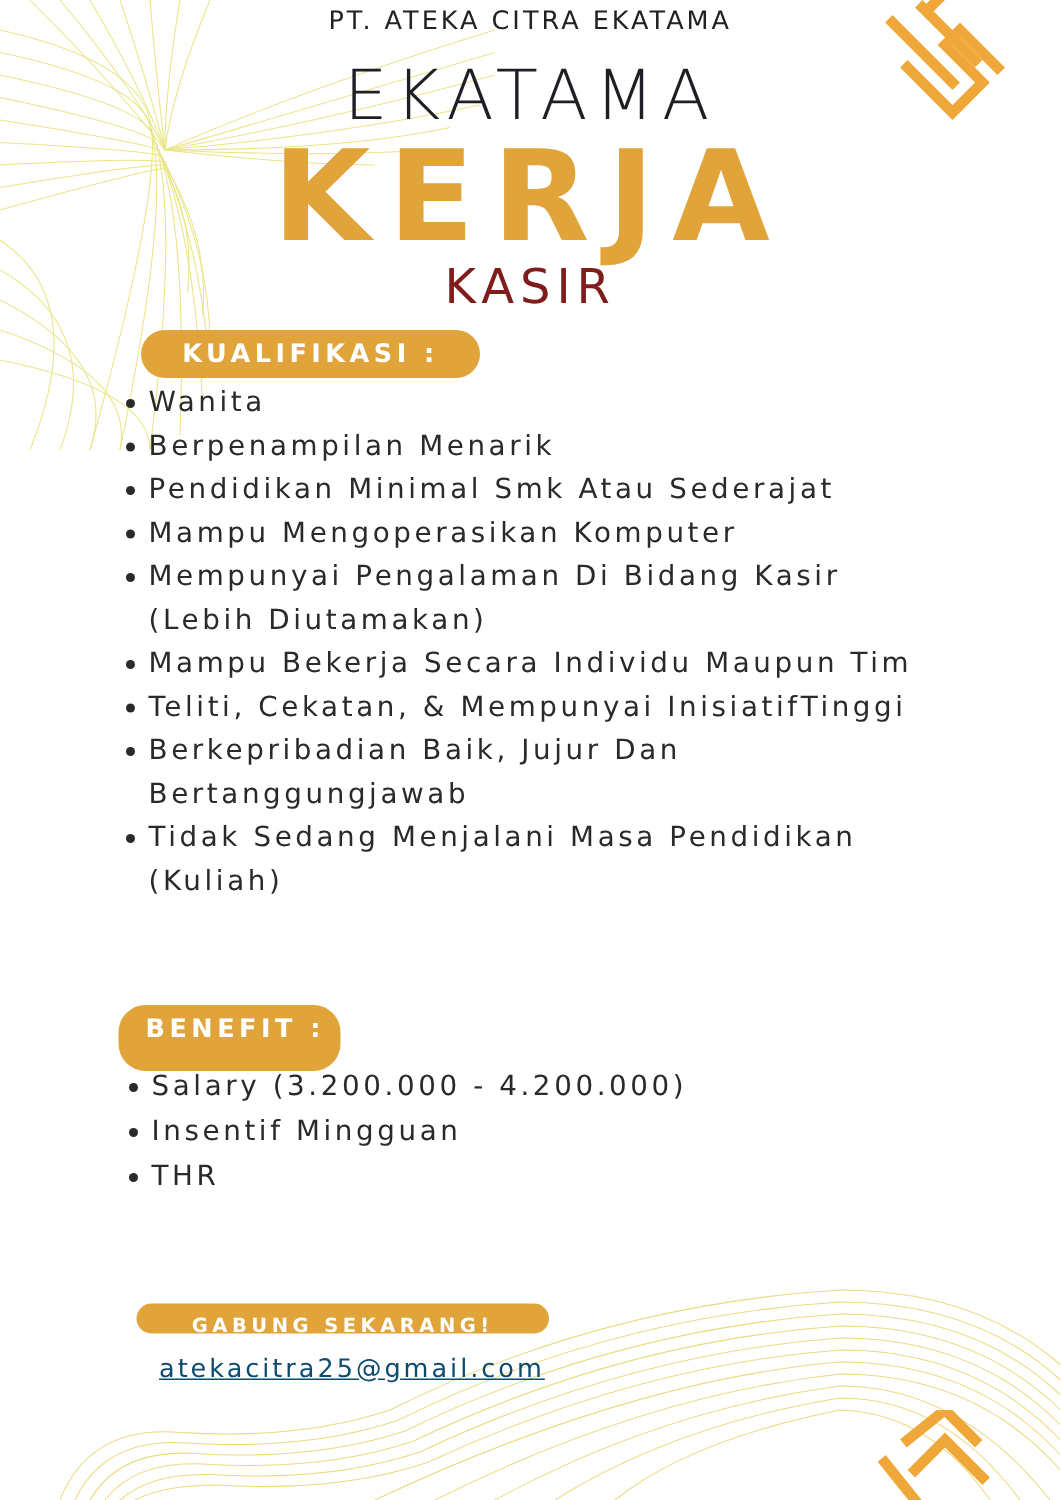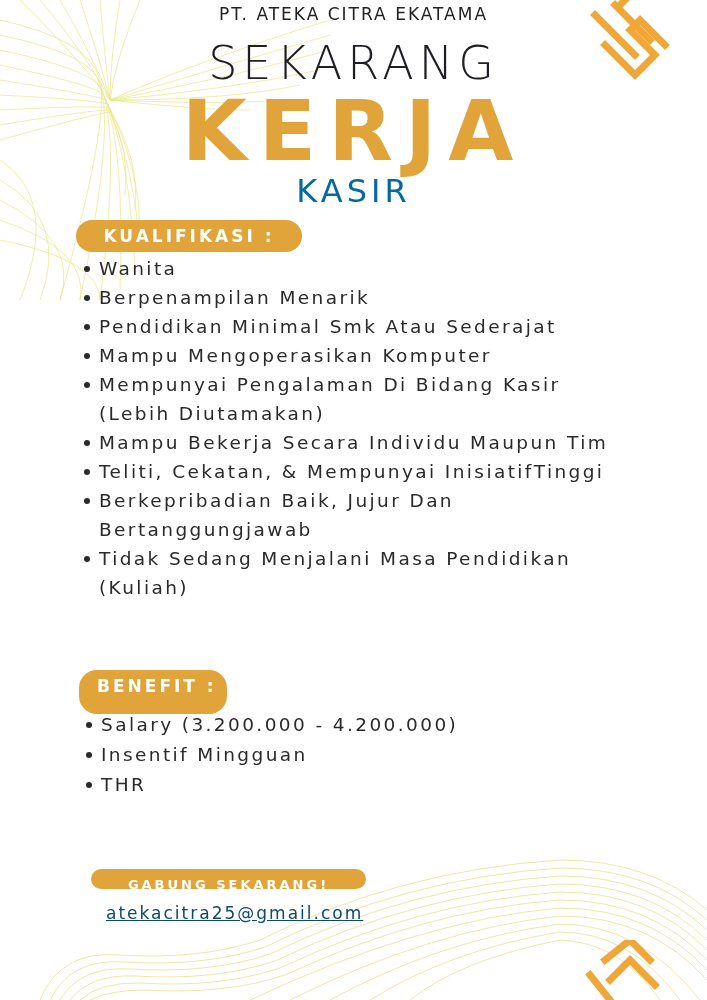--- a/index.html
+++ b/index.html
@@ -1,21 +1,21 @@
 <!DOCTYPE html>
 <html><head>
 <meta charset="utf-8">
 <style>
   html, body { margin:0; padding:0; }
   body { width:707px; height:1000px; position:relative; overflow:hidden; background:#ffffff; font-family:"DejaVu Sans", sans-serif; color:#222; }
   .deco { position:absolute; pointer-events:none; }
   .company { position:absolute; left:0; width:707px; top:4px; text-align:center; font-size:17px; letter-spacing:2px; color:#222; }
   .title1 { position:absolute; left:0; width:707px; top:36px; text-align:center; font-size:46px; letter-spacing:5px; color:#1e1e24; font-weight:300; }
   .title2 { position:absolute; left:0; width:707px; top:82px; text-align:center; font-size:84px; letter-spacing:12px; color:#e1a43a; font-weight:bold; }
-  .title3 { position:absolute; left:0; width:707px; top:172px; text-align:center; font-size:32px; letter-spacing:4px; color:#0369a1; }
+  .title3 { position:absolute; left:0; width:707px; top:172px; text-align:center; font-size:32px; letter-spacing:4px; color:#7f1d1d; }
   .pill { position:absolute; background:#e1a43a; color:#fff; font-weight:bold; letter-spacing:3px; border-radius:18px; text-align:center; }
   .list { position:absolute; margin:0; padding:0; list-style:none; font-size:18.5px; letter-spacing:2.4px; color:#2a2a2a; line-height:29px; }
   .list li { position:relative; padding-left:18px; }
   .list li::before { content:""; position:absolute; left:3px; top:12px; width:6px; height:6px; border-radius:50%; background:#2a2a2a; }
   .email { position:absolute; left:106px; top:903px; font-size:17px; letter-spacing:2px; color:#0c4a6e; text-decoration:underline; }
 </style>
 </head>
 <body>
 
 <svg class="deco" style="left:0;top:0" width="330" height="310" viewBox="0 0 330 310">
@@ -71,25 +71,25 @@
 
 <svg class="deco" style="left:580px;top:940px" width="80" height="60" viewBox="0 0 80 60">
   <g fill="none" stroke="#f0a73a" stroke-width="7" stroke-linecap="square">
     <path d="M10 35 L30 60"></path>
     <path d="M25 20 L50 0 L70 20"></path>
     <path d="M30 40 L50 20 L75 45"></path>
   </g>
 </svg>
 
 <div class="company">PT. ATEKA CITRA EKATAMA</div>
-<div class="title1">SEKARANG</div>
+<div class="title1">EKATAMA</div>
 <div class="title2">KERJA</div>
 <div class="title3">KASIR</div>
 
-<div class="pill" style="left:76px;top:220px;width:226px;height:32px;line-height:32px;font-size:17px;">KUALIFIKASI :</div>
+<div class="pill" style="left:94px;top:220px;width:226px;height:32px;line-height:32px;font-size:17px;">KUALIFIKASI :</div>
 
 <ul class="list" style="left:81px;top:254px;width:590px;">
   <li>Wanita</li>
   <li>Berpenampilan Menarik</li>
   <li>Pendidikan Minimal Smk Atau Sederajat</li>
   <li>Mampu Mengoperasikan Komputer</li>
   <li style="width:480px">Mempunyai Pengalaman Di Bidang Kasir (Lebih Diutamakan)</li>
   <li>Mampu Bekerja Secara Individu Maupun Tim</li>
   <li>Teliti, Cekatan, &amp; Mempunyai InisiatifTinggi</li>
   <li style="width:380px">Berkepribadian Baik, Jujur Dan Bertanggungjawab</li>

